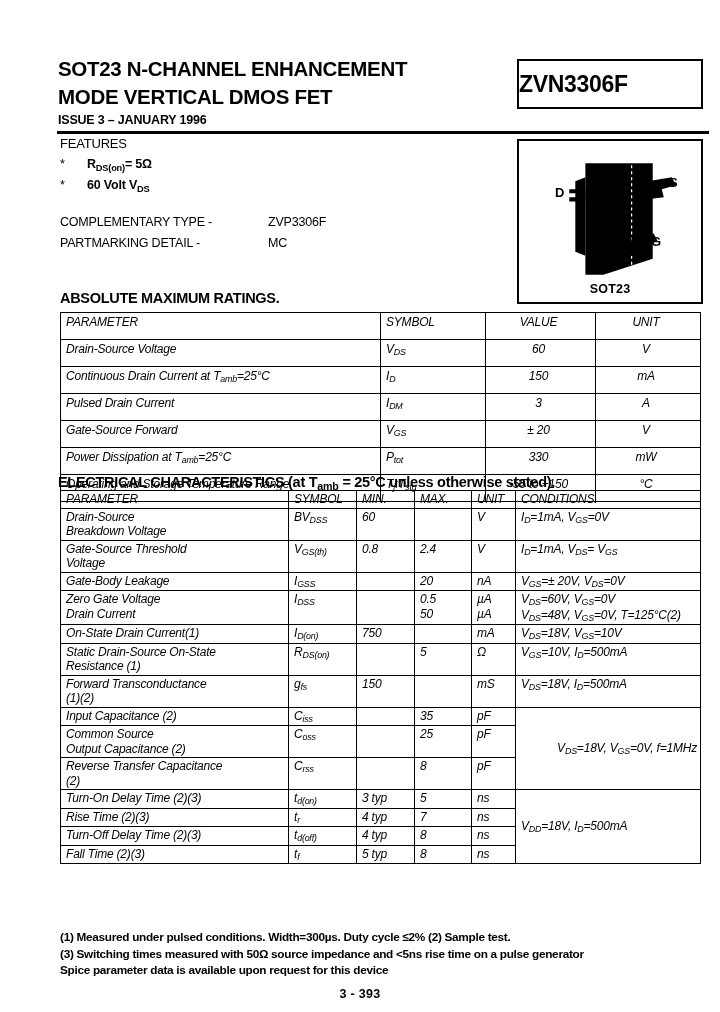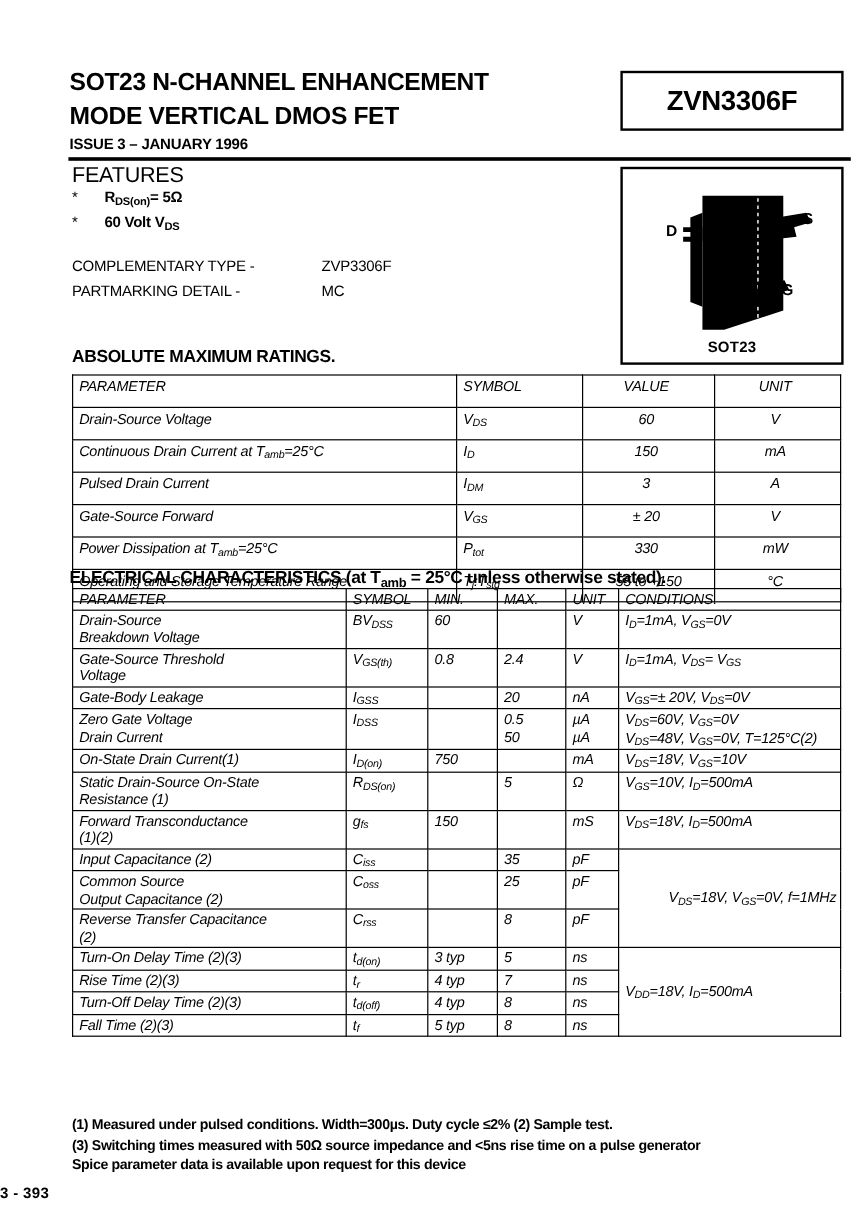--- a/index.html
+++ b/index.html
@@ -50,21 +50,21 @@
     top: 131px;
     width: 652px;
     height: 2.5px;
     background: #000;
   }
 
   .features-label {
     position: absolute;
     left: 60px;
     top: 136px;
-    font-size: 18px;
+    font-size: 13px;
     letter-spacing: -0.2px;
   }
 
   .feat {
     position: absolute;
     font-size: 12.5px;
     letter-spacing: -0.2px;
     white-space: nowrap;
   }
   .feat .star {
@@ -105,21 +105,20 @@
   .part-box {
     position: absolute;
     left: 517px;
     top: 59px;
     width: 186px;
     height: 50px;
     border: 2.5px solid #000;
     box-sizing: border-box;
     display: flex;
     align-items: center;
-    justify-content: center;
   }
   .part-box .pn {
     font-size: 23px;
     font-weight: bold;
     letter-spacing: -0.3px;
   }
 
   
   .pkg-box {
     position: absolute;
@@ -216,20 +215,21 @@
     line-height: 16.5px;
     letter-spacing: -0.3px;
   }
   .notes div { white-space: nowrap; }
 
   .page-num {
     position: absolute;
     left: 0;
     right: 0;
     top: 987px;
+    text-align: center;
     font-size: 12.5px;
     font-weight: bold;
     letter-spacing: 0.3px;
   }
 </style>
 </head>
 <body>
 
 <div class="page">
 

